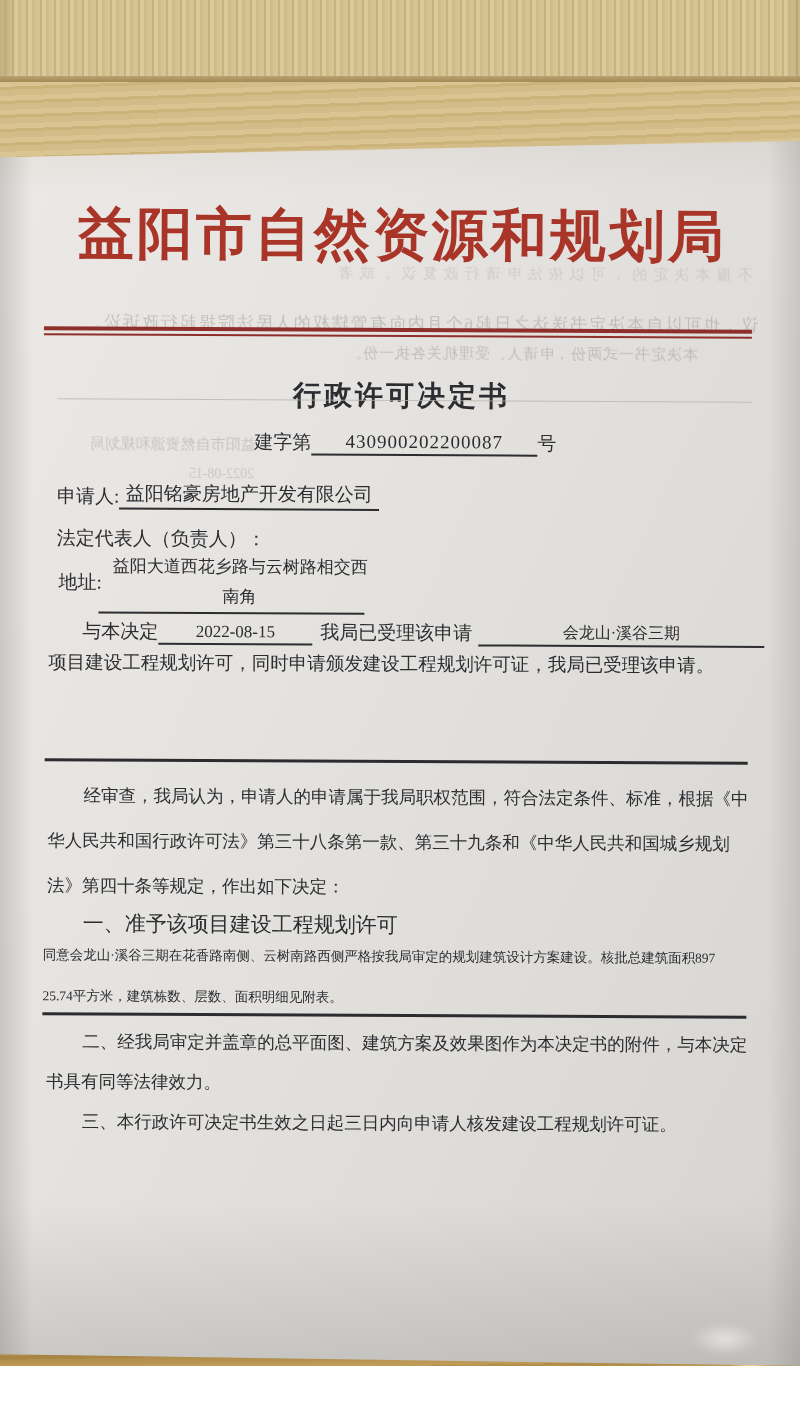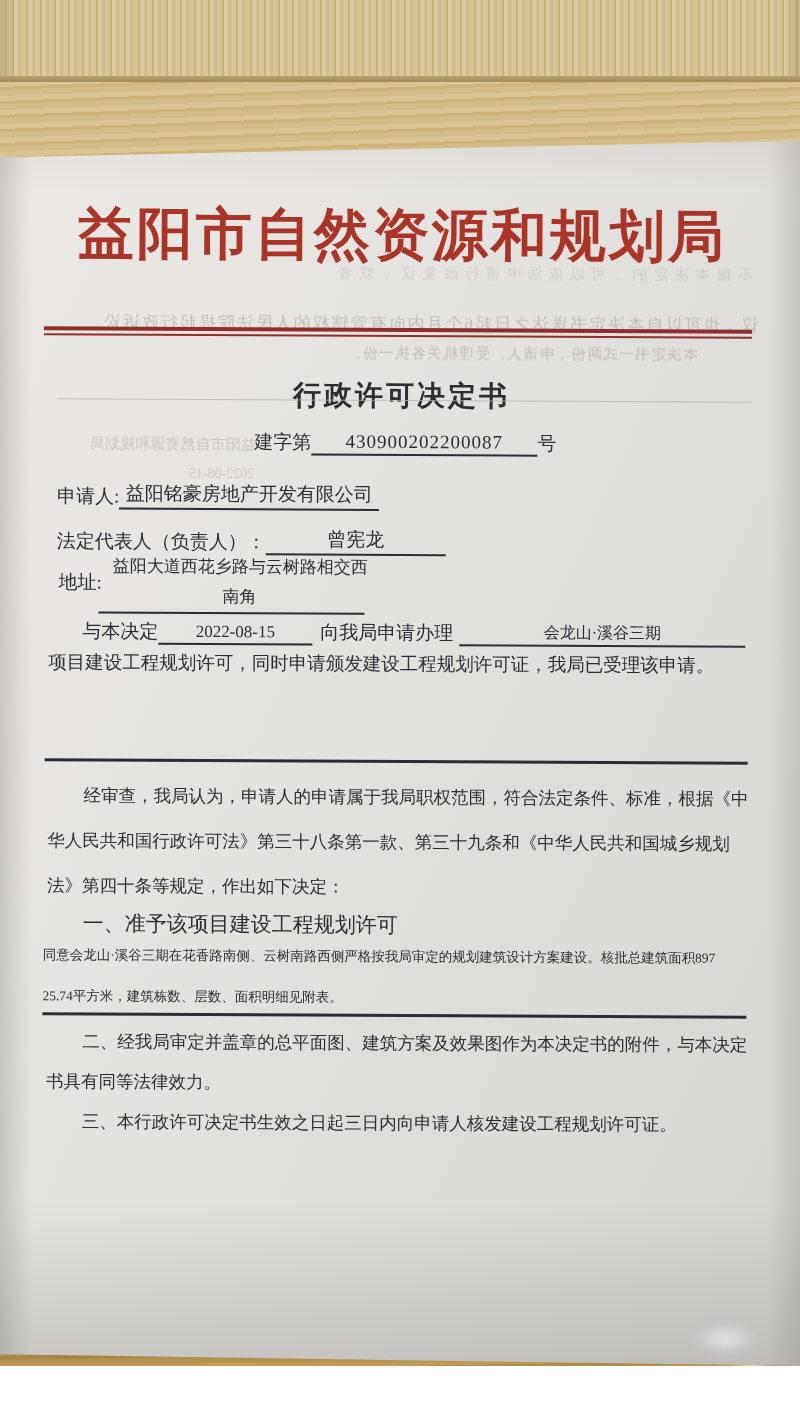--- a/index.html
+++ b/index.html
@@ -108,32 +108,31 @@
       <span>号</span>
     </div>
 
     <div class="abs row applicant">
       <span>申请人:</span>
       <span class="ul">益阳铭豪房地产开发有限公司</span>
     </div>
 
     <div class="abs row legalrep">
       <span>法定代表人（负责人）：</span>
-      <span class="ul">曾宪龙</span>
     </div>
 
     <div class="abs addr-label">地址:</div>
     <div class="abs addr-l1 nowrap">益阳大道西花乡路与云树路相交西</div>
     <div class="abs addr-l2">南角</div>
     <div class="abs addr-ul"></div>
 
     <div class="abs row apply">
       <span>与本决定</span>
       <span class="ul date-ul">2022-08-15</span>
-      <span class="mid">向我局申请办理</span>
+      <span class="mid">我局已受理该申请</span>
       <span class="ul proj-ul">会龙山·溪谷三期</span>
     </div>
     <div class="abs apply-suffix nowrap">项目建设工程规划许可，同时申请颁发建设工程规划许可证，我局已受理该申请。</div>
 
     <div class="abs hr hr1"></div>
 
     <div class="abs para rv1 nowrap indent">经审查，我局认为，申请人的申请属于我局职权范围，符合法定条件、标准，根据《中</div>
     <div class="abs para rv2 nowrap">华人民共和国行政许可法》第三十八条第一款、第三十九条和《中华人民共和国城乡规划</div>
     <div class="abs para rv3 nowrap">法》第四十条等规定，作出如下决定：</div>
 

